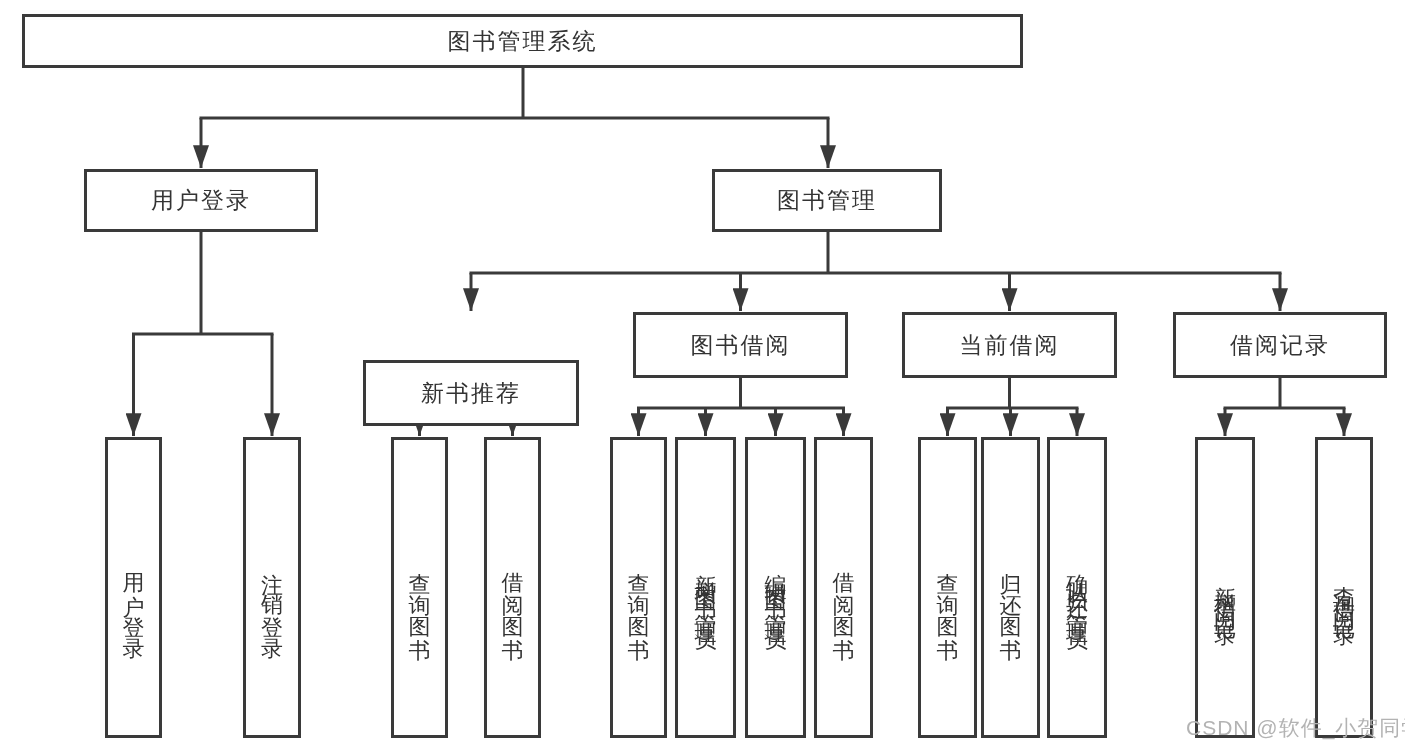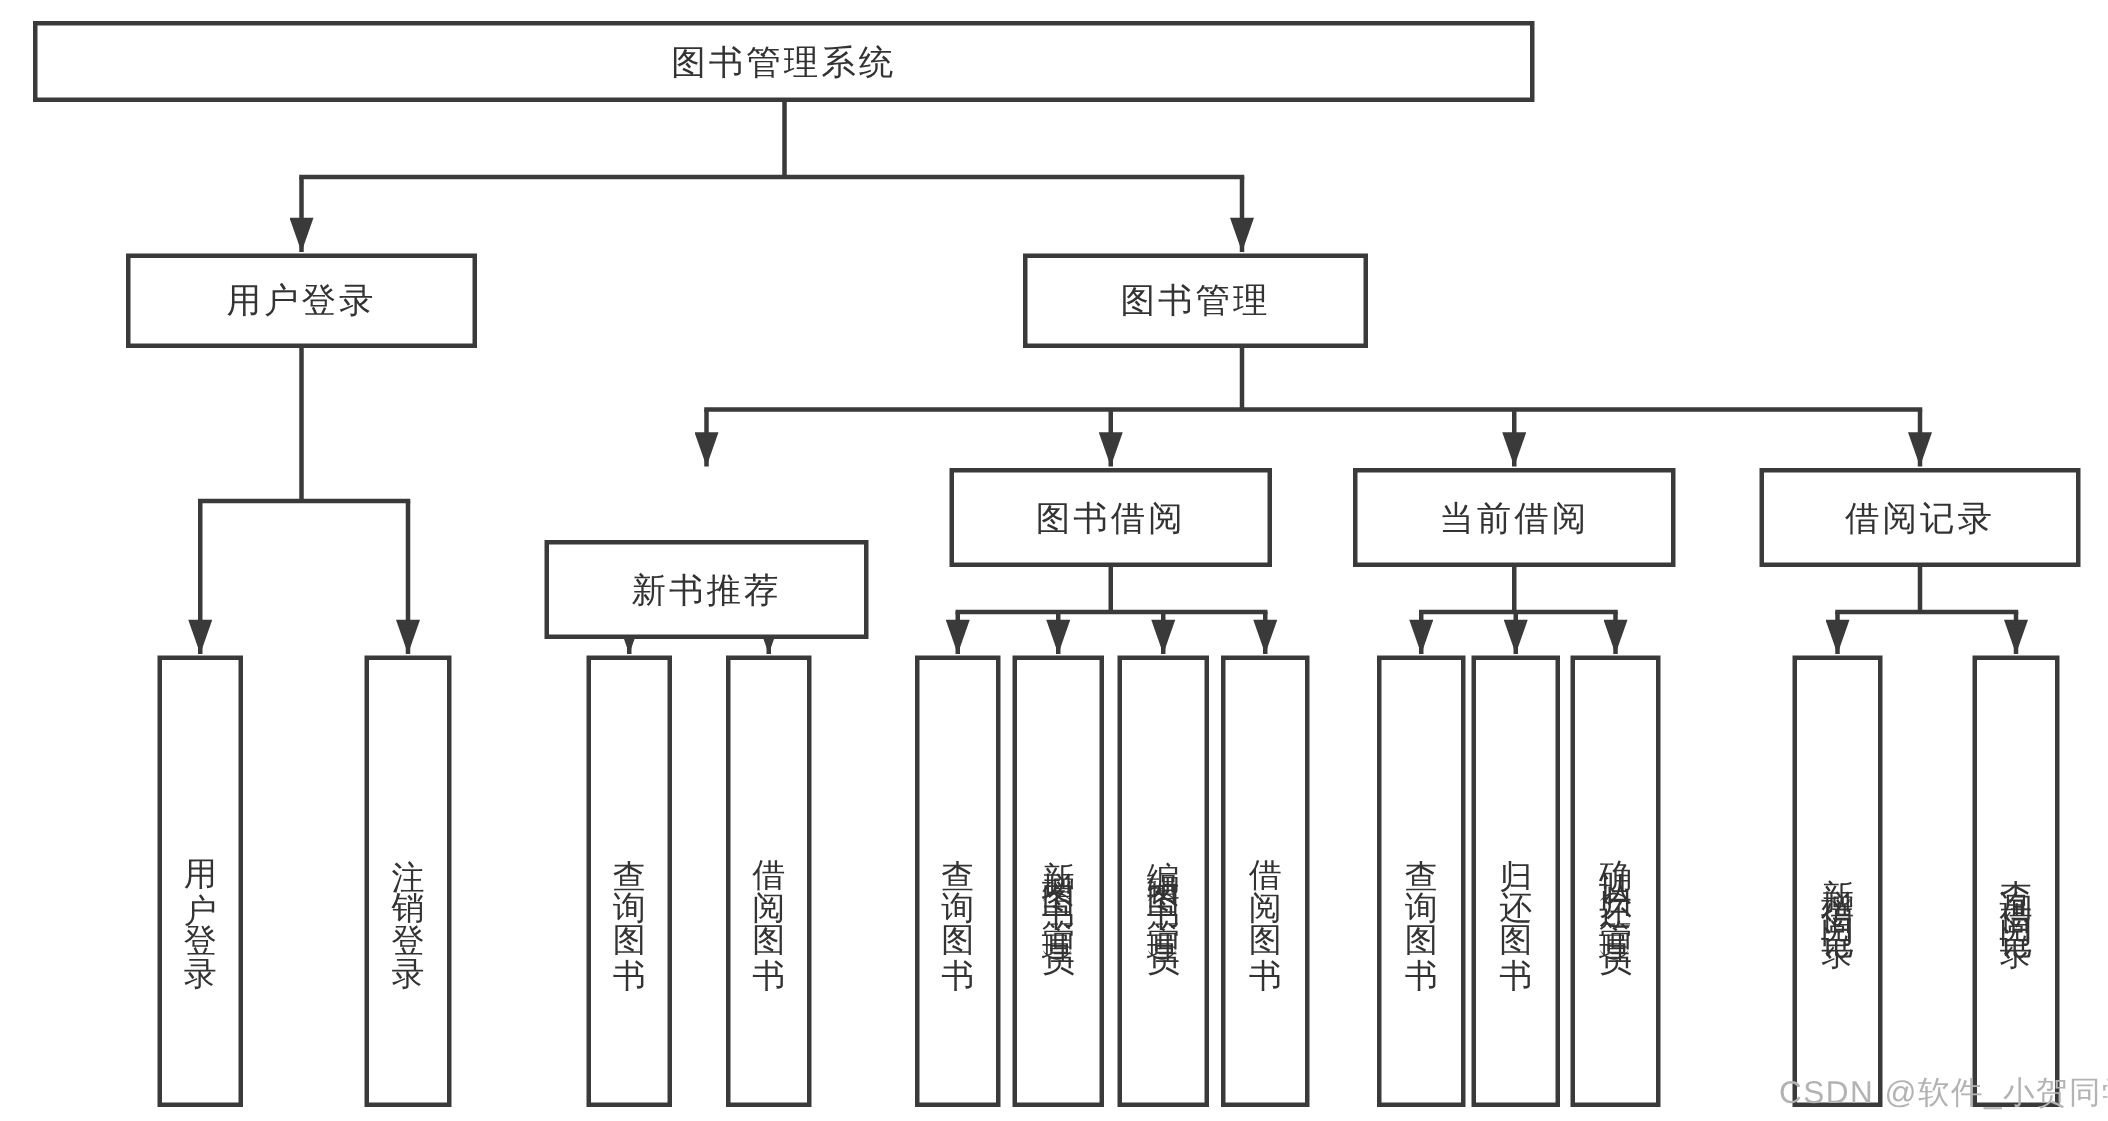--- a/index.html
+++ b/index.html
@@ -22,21 +22,21 @@
   .leaf .vtext{
     writing-mode:vertical-lr;
     font-size:22px;color:#333333;line-height:1;
     white-space:nowrap;
   }
   .space-lg{letter-spacing:22px;margin-bottom:-22px;}
   .space-sm{letter-spacing:8px;margin-bottom:-8px;}
   
   .root-box   {left:22px;  top:14px;  width:1001px;height:54px;}
   .n-login    {left:84px;  top:169px; width:234px; height:63px;}
-  .n-bookmgmt {left:682px; top:169px; width:230px; height:63px;}
+  .n-bookmgmt {left:712px; top:169px; width:230px; height:63px;}
   .n-newbook  {left:363px; top:312px; width:216px; height:66px;margin-top:48px;}
   .n-borrow   {left:633px; top:312px; width:215px; height:66px;}
   .n-current  {left:902px; top:312px; width:215px; height:66px;}
   .n-records  {left:1173px;top:312px; width:214px; height:66px;}
   .leaf{top:437px;height:301px;}
   .lf-1 {left:105px; width:57px;}
   .lf-2 {left:243px; width:58px;}
   .lf-3 {left:391px; width:57px;}
   .lf-4 {left:484px; width:57px;}
   .lf-5 {left:610px; width:57px;}

